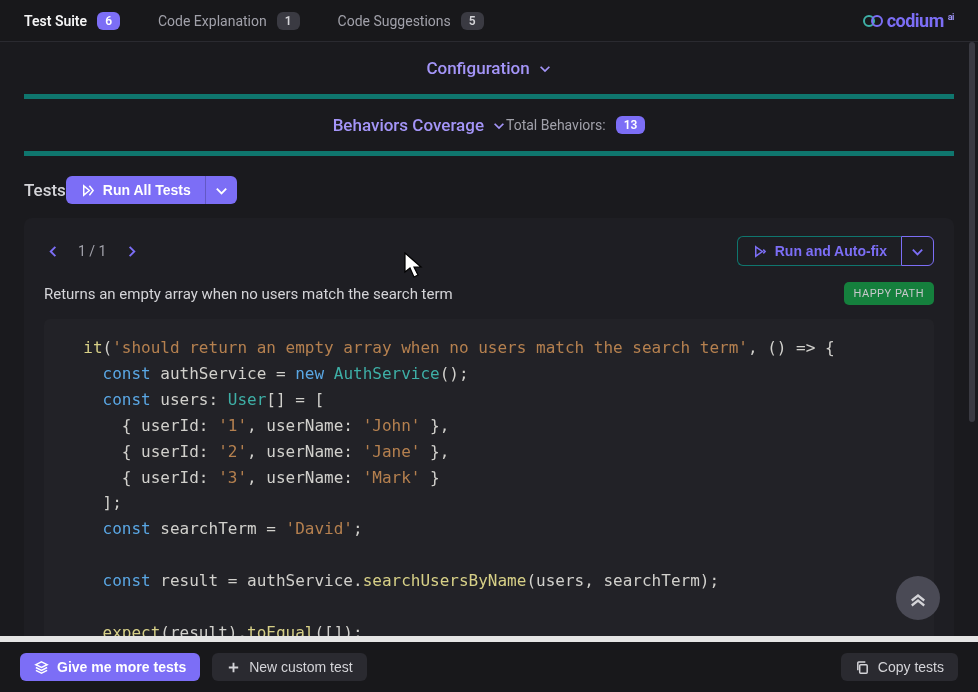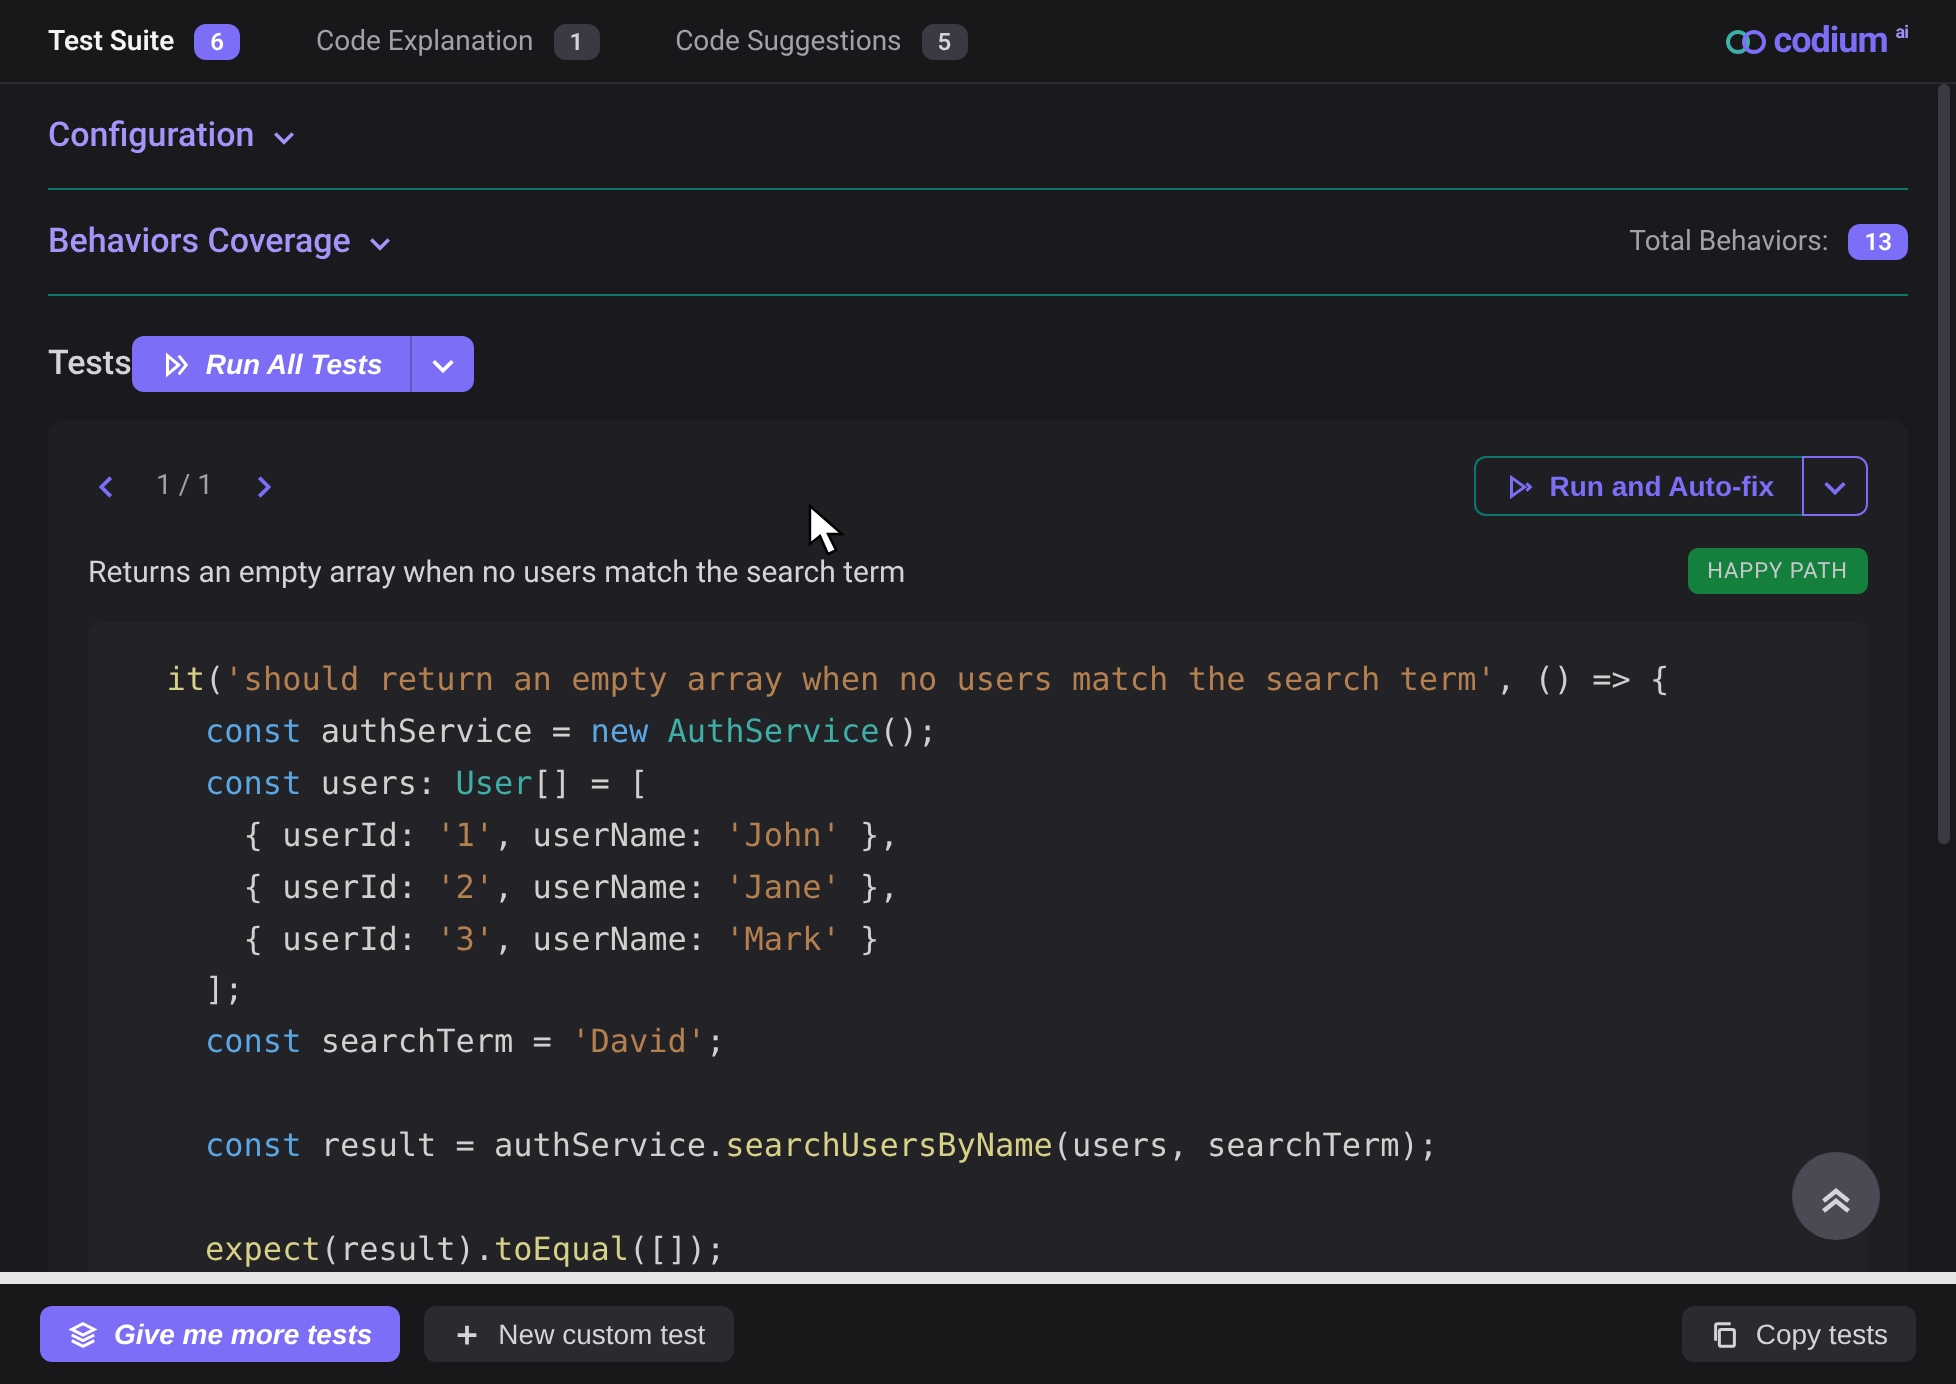--- a/index.html
+++ b/index.html
@@ -75,23 +75,23 @@
       margin-top: 2px;
     }
     .content {
       padding: 0 24px;
       height: calc(100% - 42px - 56px);
       overflow-y: auto;
     }
     .section-row {
       display: flex;
       align-items: center;
-      justify-content: space-between;
+      justify-content: center;
       padding: 16px 0;
-      border-bottom: 1px solid #0f766e;
+      border-bottom: 5px solid #0f766e;
     }
     .section-title {
       color: #a495f8;
       font-size: 17px;
       font-weight: 500;
       display: flex;
       align-items: center;
       gap: 8px;
       cursor: pointer;
     }
@@ -113,21 +113,20 @@
       cursor: pointer;
     }
     .btn-dark {
       background: #2a2a30;
       color: #d4d4d8;
     }
     .btn-primary {
       background: #7c6ef6;
       color: #fff;
       font-weight: 600;
-      font-style: italic;
     }
     .btn-outline {
       background: transparent;
       color: #7c6ef6;
       border: 1px solid #0f766e;
       font-weight: 600;
     }
     .btn-split {
       display: inline-flex;
       align-items: stretch;

